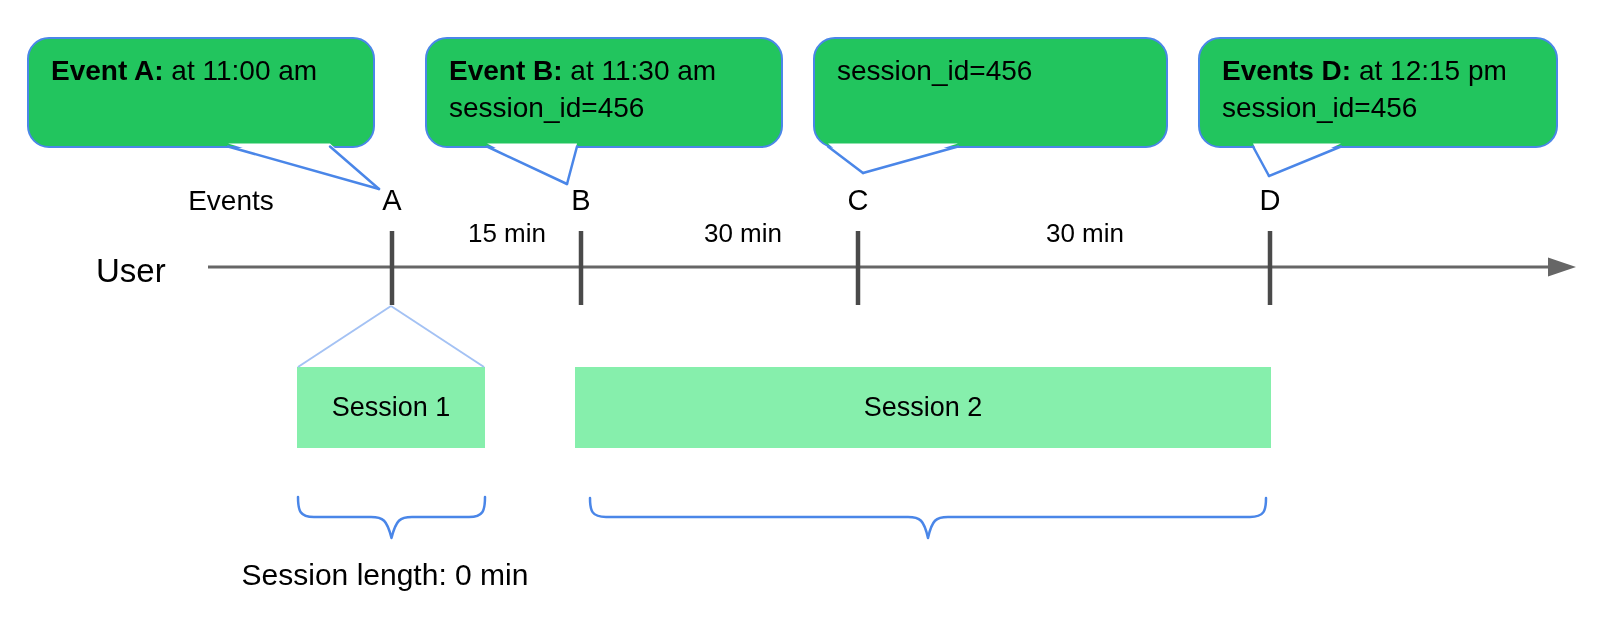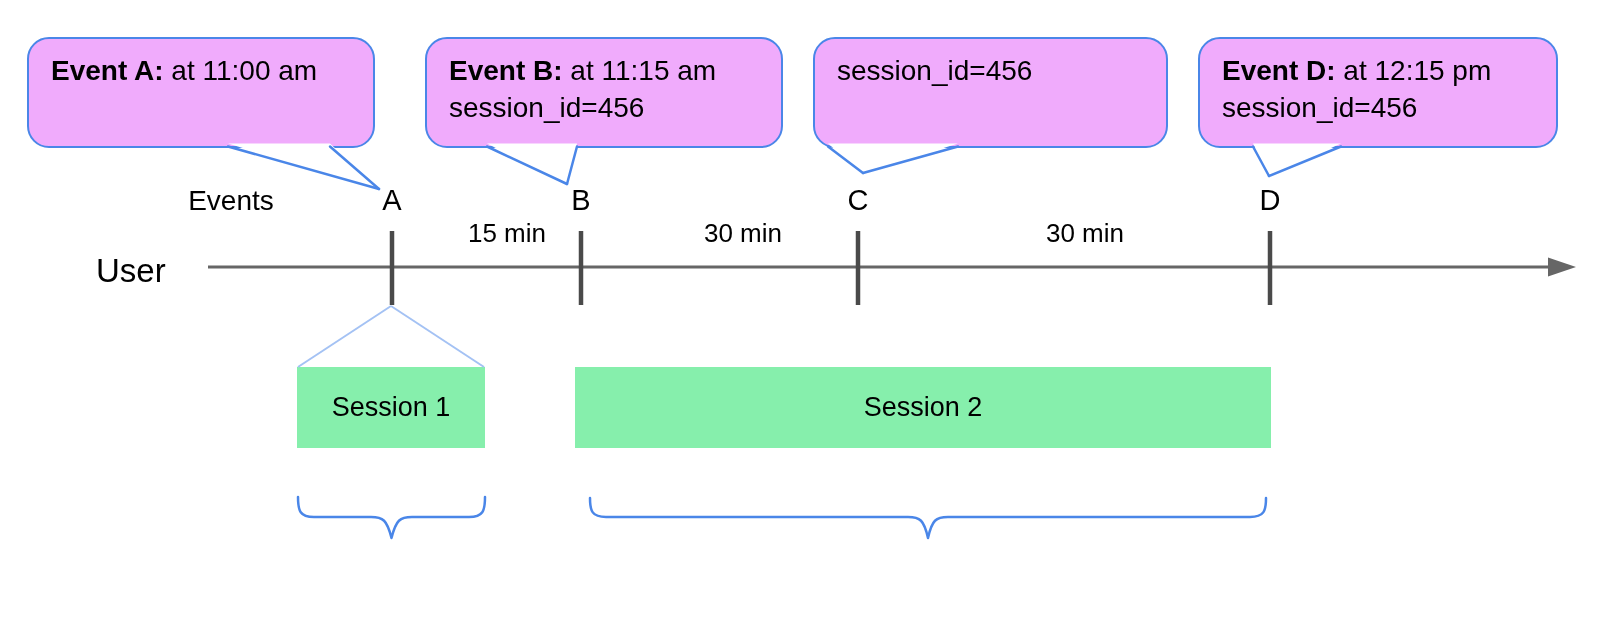--- a/index.html
+++ b/index.html
@@ -2,21 +2,21 @@
 <html><head>
 <meta charset="utf-8">
 <style>
   html,body{margin:0;padding:0;background:#fff;}
   .canvas{
     position:relative;width:1614px;height:642px;background:#ffffff;overflow:hidden;
     font-family:"Liberation Sans","DejaVu Sans",sans-serif;color:#000;
   }
   .callout{
     position:absolute;top:37px;height:111px;box-sizing:border-box;
-    background:#f0abfc;border:2.5px solid #4a86e8;border-radius:22px;
+    background:#22c55e;border:2.5px solid #4a86e8;border-radius:22px;
     font-size:28px;line-height:37px;padding:13px 0 0 22px;white-space:nowrap;
   }
   .overlay{position:absolute;left:0;top:0;width:1614px;height:642px;pointer-events:none;}
   .marker{position:absolute;top:184px;width:50px;text-align:center;font-size:29px;}
   .interval{position:absolute;top:218px;width:120px;text-align:right;font-size:26px;}
   .user-label{position:absolute;left:96px;top:252px;font-size:33px;}
   .events-label{position:absolute;left:180px;top:185px;width:102px;text-align:center;font-size:28px;}
   .session-box{
     position:absolute;top:367px;height:81px;background:#86efac;
     display:flex;align-items:center;justify-content:center;font-size:27px;
@@ -25,28 +25,28 @@
 </style>
 </head>
 <body>
 
 <div class="canvas">
 
   <div class="callout" style="left:27px;width:348px;">
     <div><b>Event A:</b><span> at 11:00 am</span></div>
   </div>
   <div class="callout" style="left:425px;width:358px;">
-    <div><b>Event B:</b><span> at 11:15 am</span></div>
+    <div><b>Event B:</b><span> at 11:30 am</span></div>
     <div>session_id=456</div>
   </div>
   <div class="callout" style="left:813px;width:355px;">
     <div>session_id=456</div>
   </div>
   <div class="callout" style="left:1198px;width:360px;">
-    <div><b>Event D:</b><span> at 12:15 pm</span></div>
+    <div><b>Events D:</b><span> at 12:15 pm</span></div>
     <div>session_id=456</div>
   </div>
 
   <div class="events-label">Events</div>
   <div class="user-label">User</div>
 
   <div class="marker" style="left:367px;">A</div>
   <div class="marker" style="left:556px;">B</div>
   <div class="marker" style="left:833px;">C</div>
   <div class="marker" style="left:1245px;">D</div>
@@ -55,20 +55,21 @@
   <div class="interval" style="left:662px;">30 min</div>
   <div class="interval" style="left:1004px;">30 min</div>
 
   <div class="session-box" style="left:297px;width:188px;">
     <span>Session 1</span>
   </div>
   <div class="session-box" style="left:575px;width:696px;">
     <span>Session 2</span>
   </div>
 
+  <div class="length-label" style="left:205px;width:360px;">Session length: 0 min</div>
 
   <svg class="overlay" viewBox="0 0 1614 642">
 
     <line x1="208" y1="267" x2="1552" y2="267" stroke="#666666" stroke-width="3"></line>
     <polygon points="1548,257.5 1548,276.5 1576,267" fill="#666666"></polygon>
 
     <line x1="392" y1="231" x2="392" y2="305" stroke="#4a4a4a" stroke-width="4.5"></line>
     <line x1="581" y1="231" x2="581" y2="305" stroke="#4a4a4a" stroke-width="4.5"></line>
     <line x1="858" y1="231" x2="858" y2="305" stroke="#4a4a4a" stroke-width="4.5"></line>
     <line x1="1270" y1="231" x2="1270" y2="305" stroke="#4a4a4a" stroke-width="4.5"></line>

